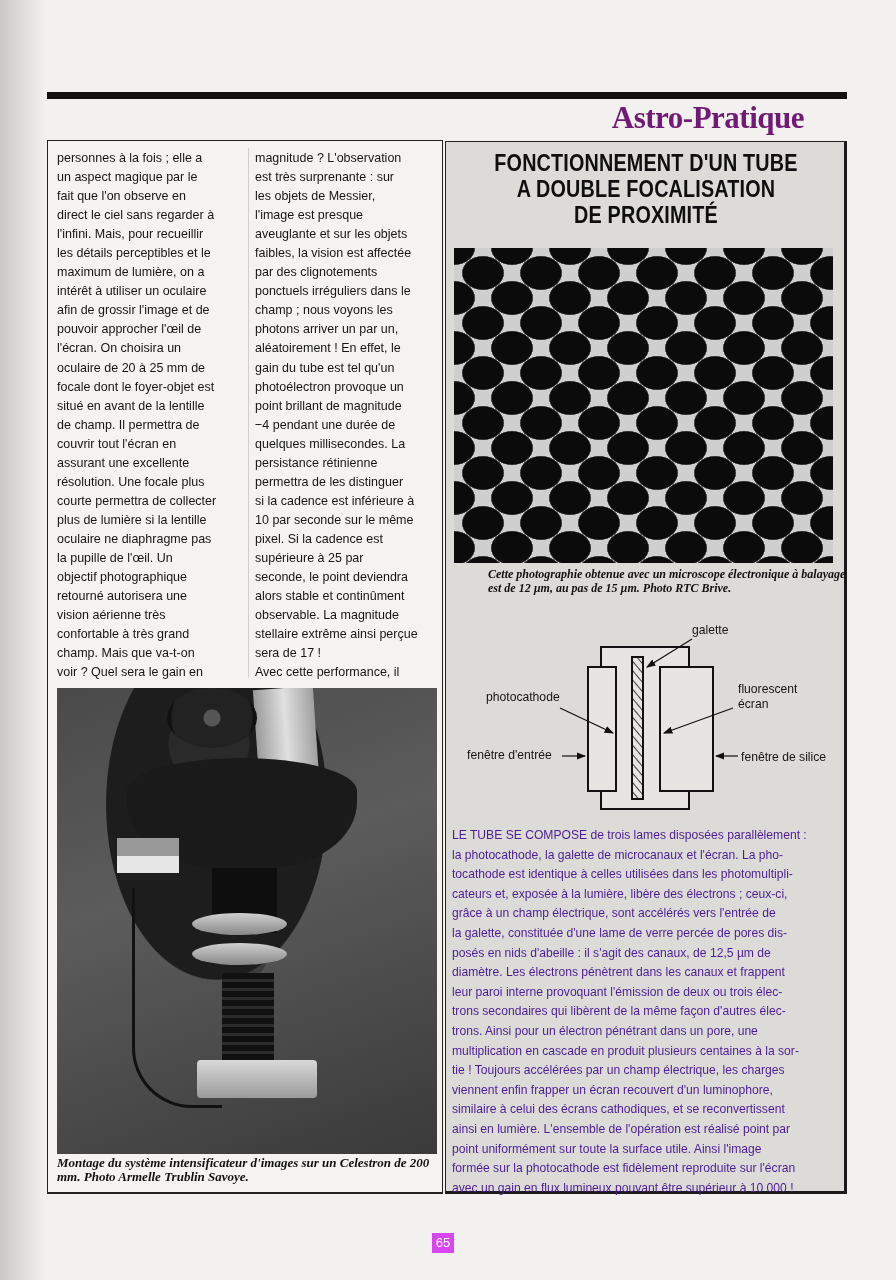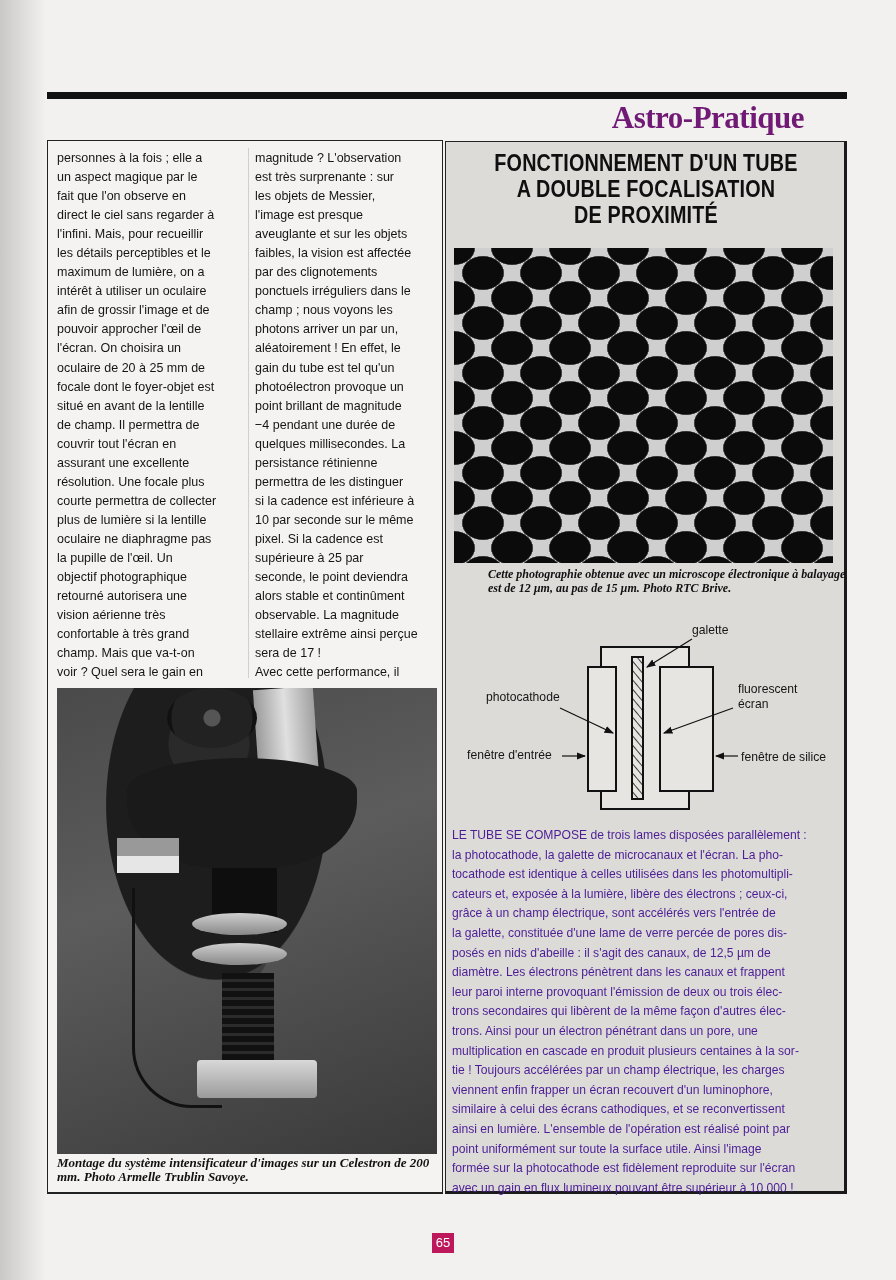--- a/index.html
+++ b/index.html
@@ -143,21 +143,21 @@
     position: absolute; left: 452px; top: 825px; width: 395px;
     font-family: "Liberation Sans", sans-serif;
     font-size: 13.4px; line-height: 19.6px; color: #4c1d95;
   }
   .sidebar-body span {
     display: block; white-space: nowrap;
     transform: scaleX(0.905); transform-origin: left top;
   }
   .page-number {
     position: absolute; left: 432px; top: 1233px; width: 22px; height: 20px;
-    background: #be185d; color: #fff; font-family: "Liberation Sans", sans-serif;
+    background: #d946ef; color: #fff; font-family: "Liberation Sans", sans-serif;
     font-size: 13px; line-height: 20px; text-align: center;
   }
 </style>
 </head>
 <body>
 
 <div class="binding-shadow"></div>
 <div class="top-rule"></div>
 <div class="section-title">Astro-Pratique</div>
 

